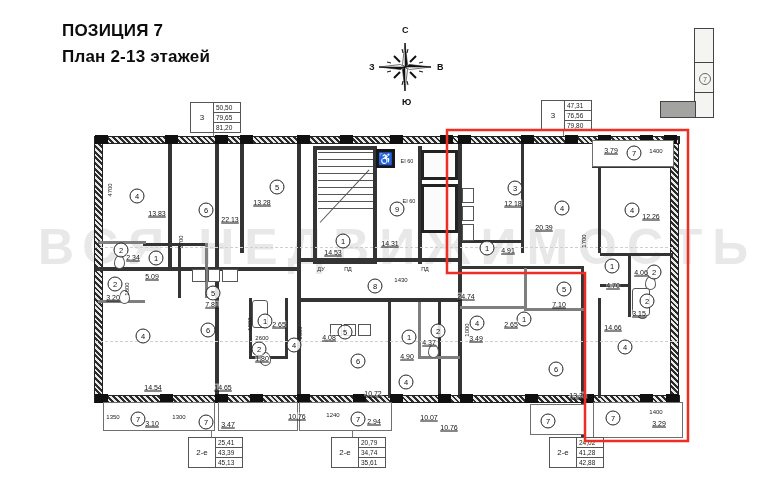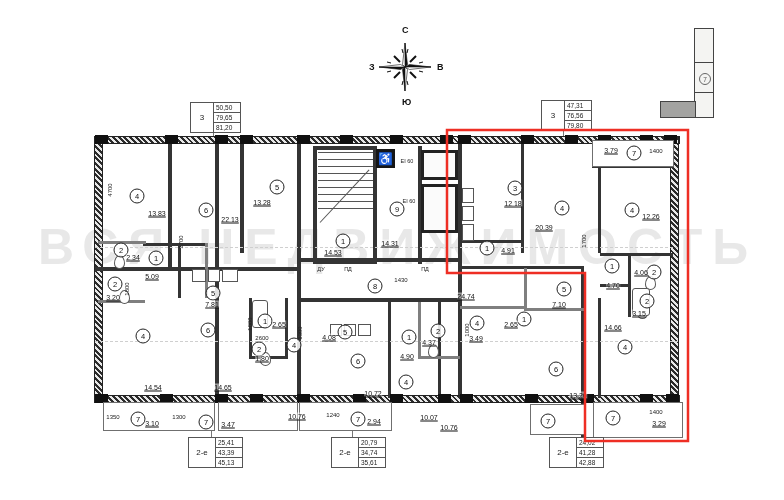--- a/index.html
+++ b/index.html
@@ -56,20 +56,22 @@
   .tread{position:absolute;background:#555;}
   .wheelchair{position:absolute;background:#161616;color:#fff;display:flex;align-items:center;
     justify-content:center;font-size:12px;line-height:1;}
   .lift{position:absolute;border:3px solid #222;background:#fbfbfb;box-sizing:border-box;}
   #redline{position:absolute;left:0;top:0;z-index:6;pointer-events:none;}
 </style>
 </head>
 <body>
 
 <div id="title">
+  <div>ПОЗИЦИЯ 7</div>
+  <div>План 2-13 этажей</div>
 </div>
 
 <div id="watermark">ВСЯ НЕДВИЖИМОСТЬ</div>
 
 <div id="compass">
   <svg width="72" height="86" viewBox="0 0 72 86">
     <g stroke="#111" stroke-width="0.6">
       <polygon points="36,18 38.5,39.5 36,42" fill="#111"></polygon>
       <polygon points="36,18 33.5,39.5 36,42" fill="#fff"></polygon>
       <polygon points="36,66 33.5,44.5 36,42" fill="#111"></polygon>

